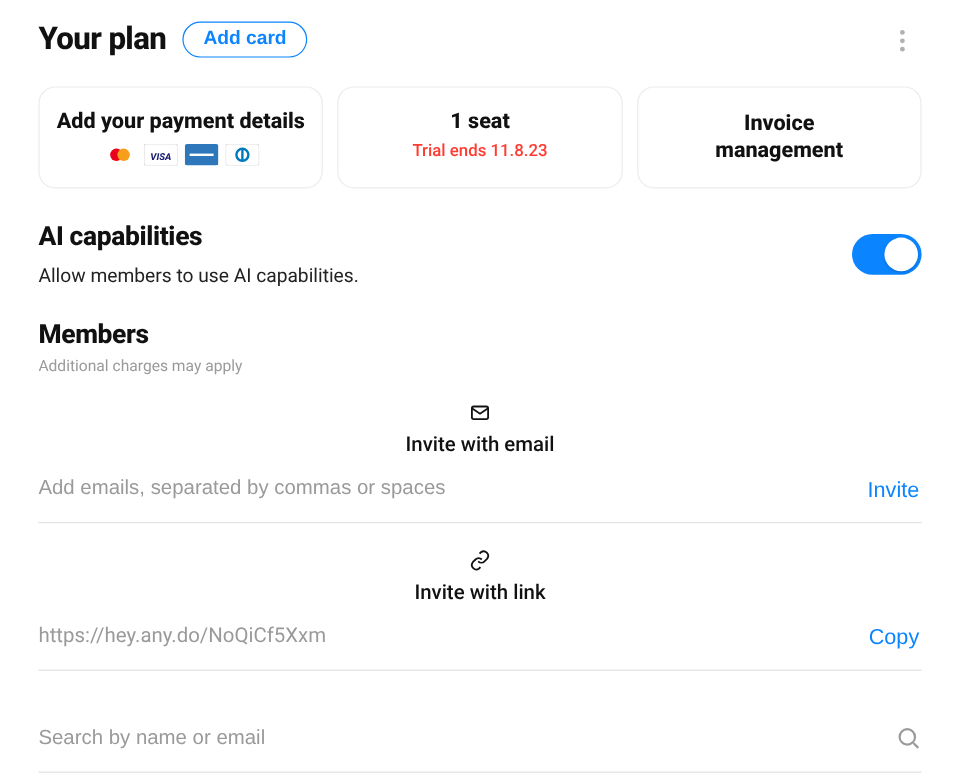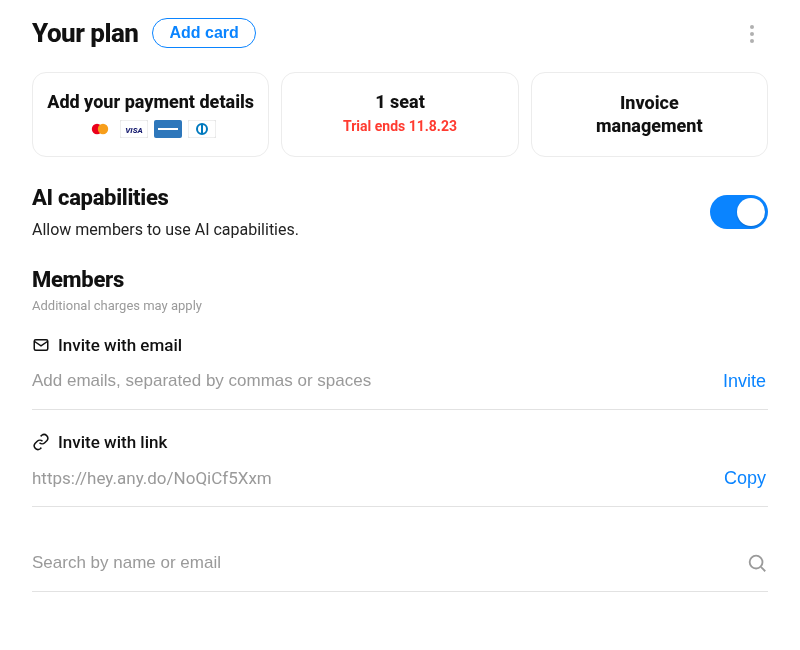--- a/index.html
+++ b/index.html
@@ -61,21 +61,21 @@
   }
   .card-title {
     font-size: 18px;
     font-weight: 800;
   }
   .card-sub {
     margin-top: 6px;
     font-size: 14px;
     font-weight: 500;
   }
-  .card-sub.warn { color: #ff3b30; font-weight: bold; }
+  .card-sub.warn { color: #ff3b30; }
   .card-2line .card-title { line-height: 1.3; }
 
   .pay-icons {
     margin-top: 8px;
     display: flex;
     gap: 6px;
     justify-content: center;
     align-items: center;
   }
   .pay-icons svg { width: 28px; height: 18px; }
@@ -115,27 +115,27 @@
     top: 3px; right: 3px;
     width: 28px; height: 28px;
     background: #fff;
     border-radius: 50%;
     box-shadow: 0 1px 2px rgba(0,0,0,0.2);
   }
 
   .invite-block { margin-top: 22px; }
   .invite-label {
     display: flex; align-items: center; gap: 8px;
-    font-size: 17px; font-weight: 500;
+    font-size: 17px; font-weight: 500; flex-direction: column;
   }
   .invite-label svg { width: 18px; height: 18px; stroke: #111; }
 
   .field-row {
     display: flex;
-    align-items: center;
+    align-items: flex-end;
     border-bottom: 1px solid #e2e2e2;
     margin-top: 10px;
     padding-bottom: 12px;
     gap: 8px;
   }
   .field-row input {
     flex: 1;
     border: none;
     outline: none;
     font-size: 17px;

